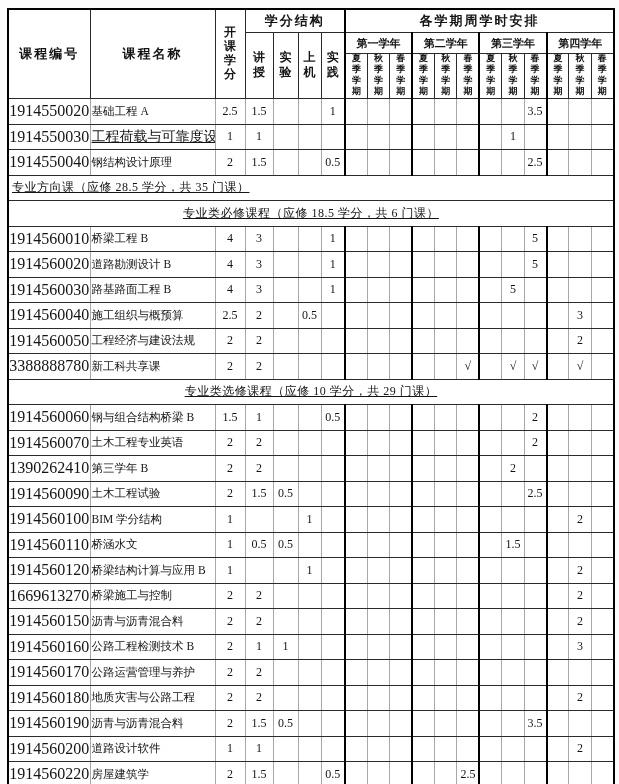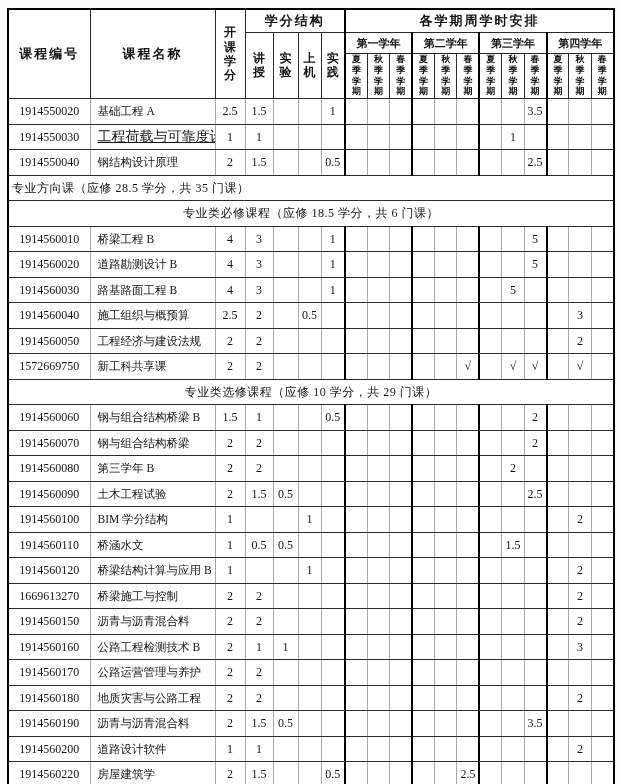--- a/index.html
+++ b/index.html
@@ -11,33 +11,33 @@
     position:absolute; left:7px; top:8px; width:606px;
     border-collapse:collapse; table-layout:fixed;
     border:2px solid #000;
   }
   th,td { padding:0; margin:0; text-align:center; vertical-align:middle; overflow:hidden; }
   thead th { border:1px solid #2a2a2a; font-weight:bold; background:#fff; }
   thead tr.tier1 th { height:22px; font-size:13px; letter-spacing:2px; }
   thead th.corner { font-size:13px; letter-spacing:1px;margin-left:31px; }
   thead tr.tier2 th.year { height:20px; font-size:11px; letter-spacing:0; }
   thead tr.tier3 th { height:44px;margin-left:28px; }
-  .vtext { display:inline-block; width:1.12em; word-break:break-all; line-height:1.18; letter-spacing:0; }
+  .vtext { display:inline-block; width:1.12em; word-break:break-all; line-height:1.18; letter-spacing:0;font-family:Liberation Mono, monospace; }
   th .vtext { font-weight:bold; }
   .credit-head .vtext { font-size:12px; }
   .sem-head .vtext { font-size:9px; line-height:1.2; }
   tbody td {
     height:24.5px; font-size:12px; background:#fff;
     border-top:1px solid #2b2b2b; border-bottom:1px solid #2b2b2b;
     border-left:1px solid #a8a8a8; border-right:1px solid #a8a8a8;
   }
-  tbody td.name { text-align:left; padding-left:7px; font-size:11.5px; white-space:nowrap; }
+  tbody td.name { text-align:left; padding-left:1px; font-size:11.5px; white-space:nowrap; }
   tbody td.name.tight { font-size:14px;text-decoration:underline; }
-  tbody td.code { font-size:12px; }
-  tbody td.section { font-size:12px; letter-spacing:0.5px; }
+  tbody td.code { font-size:16px; }
+  tbody td.section { font-size:12px; letter-spacing:0.5px;text-decoration:underline; }
   tbody td.section.left { text-align:left; padding-left:3px; }
   .sched-start { border-left:2px solid #000 !important; }
   .year-start { border-left:2px solid #000 !important; }
 </style>
 </head>
 <body>
 
 <table>
   <colgroup>
     <col style="width:82px">
@@ -262,21 +262,21 @@
         <td class="num"></td>
         <td class="num"></td>
         <td class="num year-start"></td>
         <td class="num"></td>
         <td class="num"></td>
         <td class="num year-start"></td>
         <td class="num">2</td>
         <td class="num"></td>
       </tr>
       <tr>
-        <td class="code">1572669750</td>
+        <td class="code">3388888780</td>
         <td class="name">新工科共享课</td>
         <td class="num">2</td>
         <td class="num">2</td>
         <td class="num"></td>
         <td class="num"></td>
         <td class="num"></td>
         <td class="num sched-start"></td>
         <td class="num"></td>
         <td class="num"></td>
         <td class="num year-start"></td>
@@ -308,41 +308,41 @@
         <td class="num"></td>
         <td class="num year-start"></td>
         <td class="num"></td>
         <td class="num">2</td>
         <td class="num year-start"></td>
         <td class="num"></td>
         <td class="num"></td>
       </tr>
       <tr>
         <td class="code">1914560070</td>
-        <td class="name">钢与组合结构桥梁</td>
-        <td class="num">2</td>
-        <td class="num">2</td>
-        <td class="num"></td>
-        <td class="num"></td>
-        <td class="num"></td>
-        <td class="num sched-start"></td>
-        <td class="num"></td>
-        <td class="num"></td>
-        <td class="num year-start"></td>
-        <td class="num"></td>
-        <td class="num"></td>
-        <td class="num year-start"></td>
-        <td class="num"></td>
-        <td class="num">2</td>
-        <td class="num year-start"></td>
-        <td class="num"></td>
-        <td class="num"></td>
-      </tr>
-      <tr>
-        <td class="code">1914560080</td>
+        <td class="name">土木工程专业英语</td>
+        <td class="num">2</td>
+        <td class="num">2</td>
+        <td class="num"></td>
+        <td class="num"></td>
+        <td class="num"></td>
+        <td class="num sched-start"></td>
+        <td class="num"></td>
+        <td class="num"></td>
+        <td class="num year-start"></td>
+        <td class="num"></td>
+        <td class="num"></td>
+        <td class="num year-start"></td>
+        <td class="num"></td>
+        <td class="num">2</td>
+        <td class="num year-start"></td>
+        <td class="num"></td>
+        <td class="num"></td>
+      </tr>
+      <tr>
+        <td class="code">1390262410</td>
         <td class="name">第三学年 B</td>
         <td class="num">2</td>
         <td class="num">2</td>
         <td class="num"></td>
         <td class="num"></td>
         <td class="num"></td>
         <td class="num sched-start"></td>
         <td class="num"></td>
         <td class="num"></td>
         <td class="num year-start"></td>

